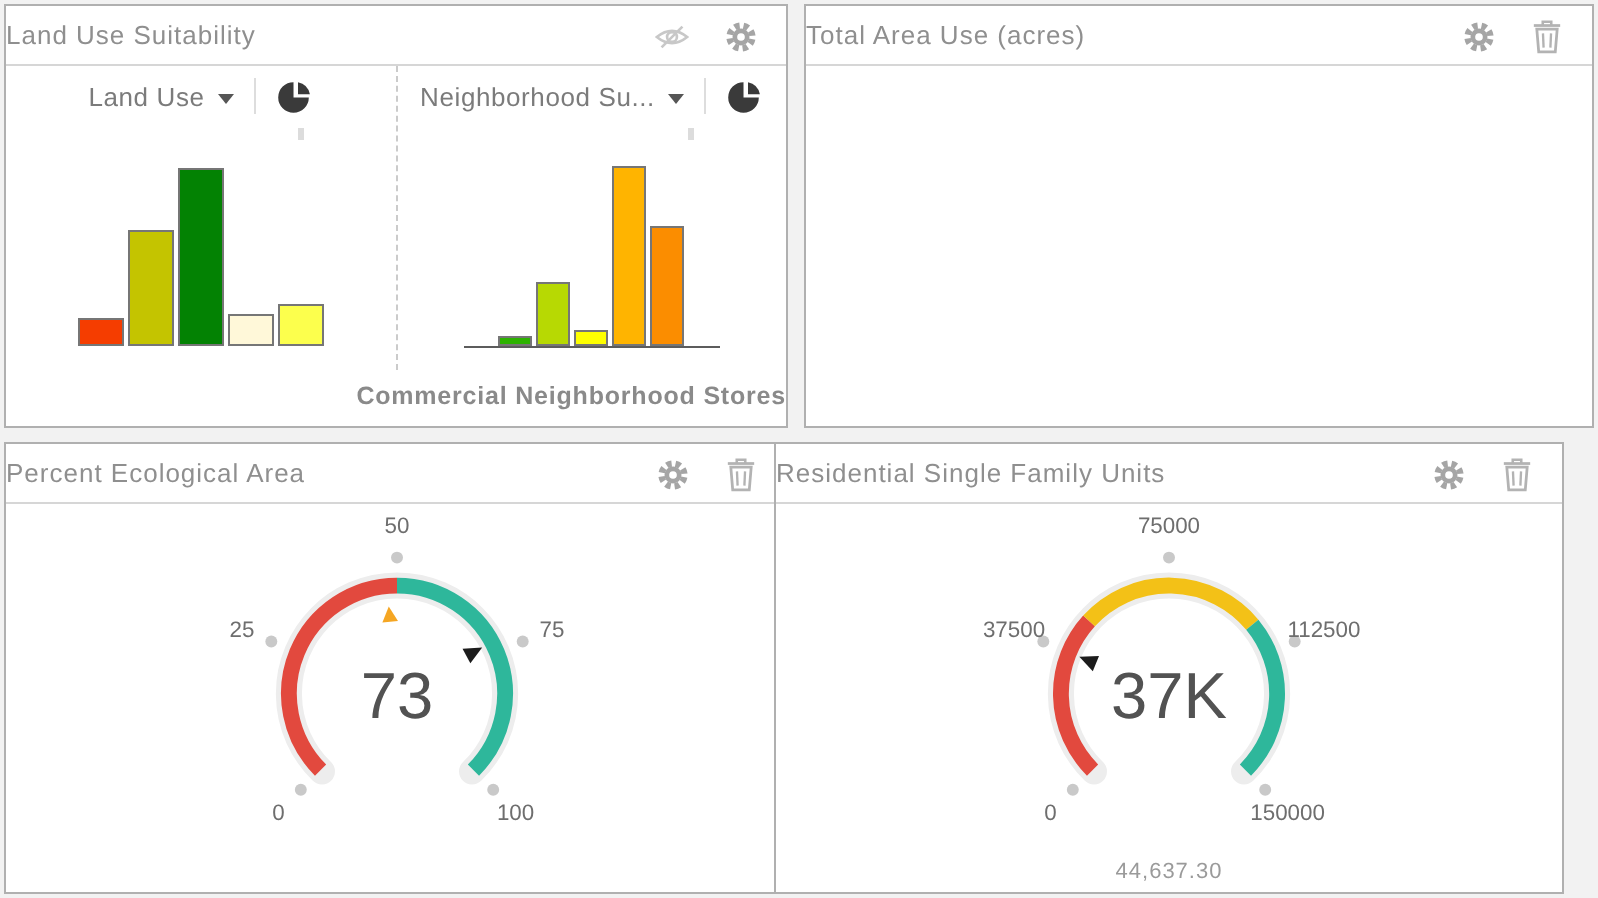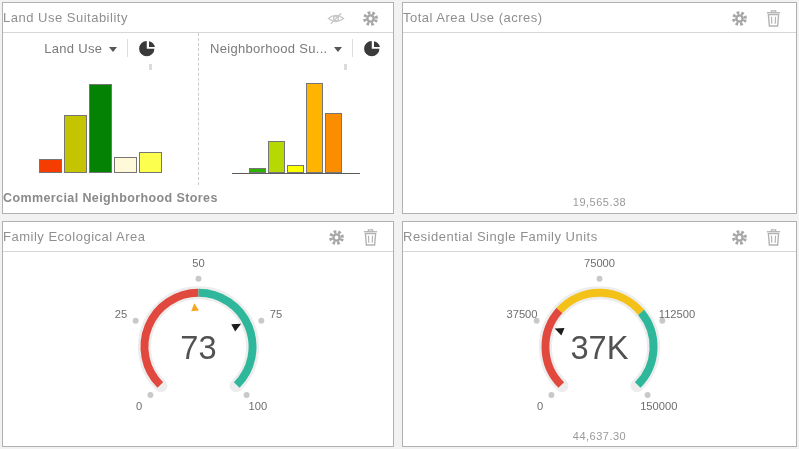--- a/index.html
+++ b/index.html
@@ -3,21 +3,21 @@
 <meta charset="utf-8">
 <style>
   * { margin:0; padding:0; box-sizing:border-box; }
   html,body { background:#f2f2f2; font-family:"Liberation Sans", sans-serif; }
   #stage { position:relative; width:799px; height:449px; background:#f2f2f2; overflow:hidden; }
 
   .panel { position:absolute; background:#fff; border:1px solid #b0b0b0; }
   #panel-land-use   { left:2px;   top:2px;   width:392px; height:212px; }
   #panel-total      { left:402px; top:2px;   width:395px; height:212px; }
   #panel-ecological { left:2px;   top:221px; width:392px; height:226px; }
-  #panel-residential{ left:402px; top:221px; width:395px; height:226px; }
+  #panel-residential{ left:387px; top:221px; width:395px; height:226px; }
 
   .panel-header { position:relative; height:30px; border-bottom:1px solid #d6d6d6; }
   .panel-title { position:absolute; left:0; right:0; top:0; height:30px; line-height:30px;
                  text-align:left; font-size:13px; color:#8f8f8f; letter-spacing:0.5px; }
   .header-icons { position:absolute; right:14px; top:0; height:30px; display:flex; align-items:center; gap:16px; z-index:2; }
   .hicon { width:18px; height:18px; display:flex; align-items:center; justify-content:center; cursor:pointer; }
 
   
   .dual-body { display:flex; height:152px; }
   .chart-col { flex:1 1 0; position:relative; }
@@ -31,21 +31,21 @@
   .pie-btn { width:18px; height:18px; display:flex; align-items:center; justify-content:center; cursor:pointer; }
 
   .chart-area { position:relative; height:122px; }
   .bars { position:absolute; left:0; right:0; bottom:12px; display:flex; align-items:flex-end; justify-content:center; gap:2px; }
   .bar { border:1px solid #767676; }
   .chart-a .bar { width:23px; }
   .chart-b .bar { width:17px; }
   .axis-line { position:absolute; left:50%; transform:translateX(-50%); bottom:11px; width:128px; height:1px; background:#5c5c5c; }
   .mini-scroll { position:absolute; top:1px; right:46px; width:3px; height:6px; background:#dcdcdc; }
 
-  .panel-caption { height:28px; line-height:26px; text-align:left; font-size:12.5px; font-weight:700;
+  .panel-caption { height:28px; line-height:26px; text-align:right; font-size:12.5px; font-weight:700;
                    color:#8a8a8a; letter-spacing:0.4px; }
 
   
   .value-body { position:relative; height:180px; display:flex; align-items:center; justify-content:center; }
   .big-value { font-size:47px; font-weight:700; color:#4d4d4d; letter-spacing:1px; }
   .footer-value { position:absolute; left:0; right:0; bottom:5px; text-align:center; font-size:11px; color:#9a9a9a; letter-spacing:0.5px; }
 
   
   .gauge-body { position:relative; height:195px; display:flex; justify-content:center; padding-top:9px; }
   .gauge-svg { overflow:visible; }
@@ -152,27 +152,26 @@
             <path d="M2.2,4.3 L11.8,4.3 L10.9,15 L3.1,15 Z" fill="none" stroke="#b3b3b3" stroke-width="1.3"></path>
             <line x1="0.8" y1="2.6" x2="13.2" y2="2.6" stroke="#b3b3b3" stroke-width="1.3"></line>
             <path d="M5,2.4 L5,0.8 L9,0.8 L9,2.4" fill="none" stroke="#b3b3b3" stroke-width="1.2"></path>
             <line x1="5.1" y1="6.3" x2="5.4" y2="13" stroke="#b3b3b3" stroke-width="1.1"></line>
             <line x1="8.9" y1="6.3" x2="8.6" y2="13" stroke="#b3b3b3" stroke-width="1.1"></line>
           </svg>
         </span>
       </div>
     </div>
     <div class="value-body">
-      <div class="footer-value">19,565.38</div>
     </div>
   </div>
 
   <div class="panel" id="panel-ecological">
     <div class="panel-header">
-      <div class="panel-title">Family Ecological Area</div>
+      <div class="panel-title">Percent Ecological Area</div>
       <div class="header-icons">
         <span class="hicon">
           <svg width="17" height="17" viewBox="0 0 16 16">
             <circle cx="8" cy="8" r="5.4" fill="none" stroke="#a5a5a5" stroke-width="3" stroke-dasharray="2.4 1.84" transform="rotate(11 8 8)"></circle>
             <circle cx="8" cy="8" r="4" fill="#a5a5a5"></circle>
             <circle cx="8" cy="8" r="1.8" fill="#ffffff"></circle>
           </svg>
         </span>
         <span class="hicon">
           <svg width="15" height="17" viewBox="0 0 14 16">

